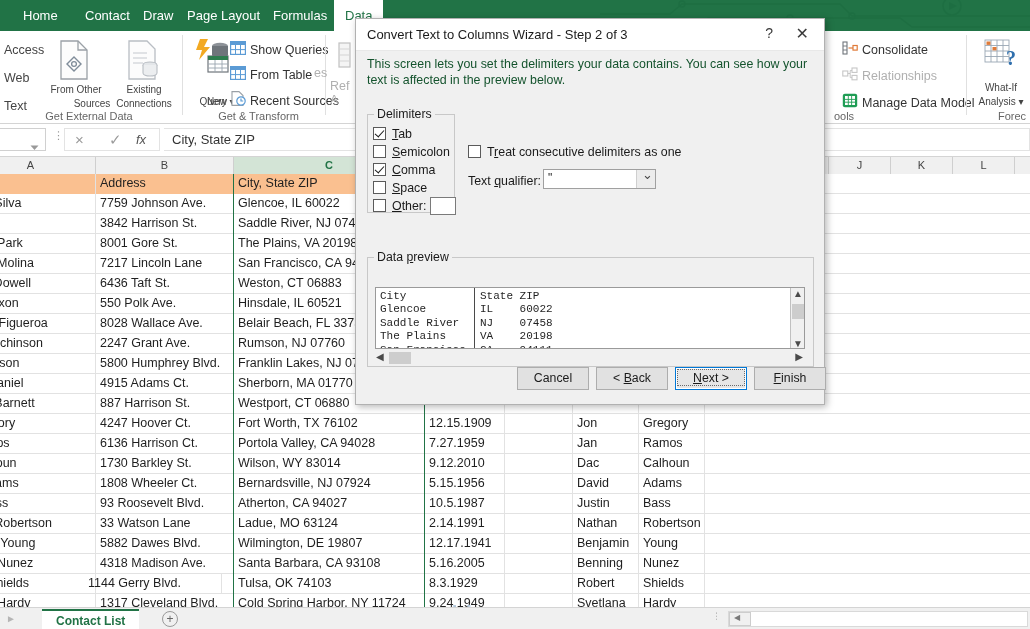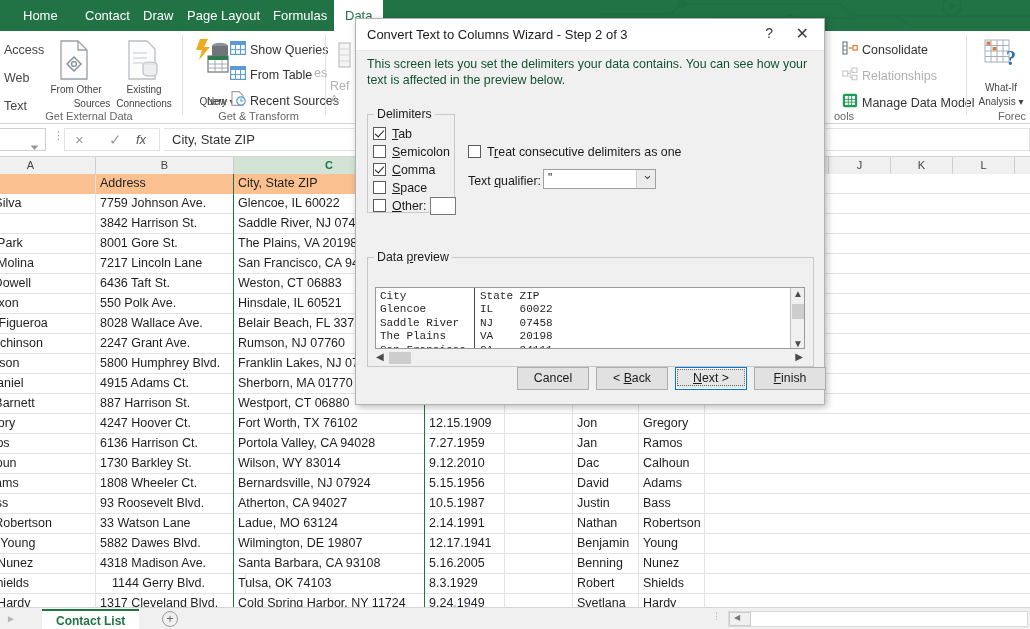--- a/index.html
+++ b/index.html
@@ -557,21 +557,21 @@
           <div class="cell" style="left: -34px; width: 130px;">ning Nunez</div>
           <div class="cell" style="left: 96px; width: 138px;">4318 Madison Ave.</div>
           <div class="cell" style="left: 234px; width: 191px;">Santa Barbara, CA  93108</div>
           <div class="cell" style="left: 425px; width: 80px;">5.16.2005</div>
           <div class="cell" style="left: 505px; width: 68px;"></div>
           <div class="cell" style="left: 573px; width: 66px;">Benning</div>
           <div class="cell" style="left: 639px; width: 66px;">Nunez</div>
         </div>
         <div class="row">
           <div class="cell" style="left: -34px; width: 130px;">ert Shields</div>
-          <div class="cell" style="left: 108px; width: 138px;">1144 Gerry Blvd.</div>
+          <div class="cell" style="left: 84px; width: 138px;">1144 Gerry Blvd.</div>
           <div class="cell" style="left: 234px; width: 191px;">Tulsa, OK  74103</div>
           <div class="cell" style="left: 425px; width: 80px;">8.3.1929</div>
           <div class="cell" style="left: 505px; width: 68px;"></div>
           <div class="cell" style="left: 573px; width: 66px;">Robert</div>
           <div class="cell" style="left: 639px; width: 66px;">Shields</div>
         </div>
         <div class="row">
           <div class="cell" style="left: -34px; width: 130px;">lana Hardy</div>
           <div class="cell" style="left: 96px; width: 138px;">1317 Cleveland Blvd.</div>
           <div class="cell" style="left: 234px; width: 191px;">Cold Spring Harbor, NY  11724</div>

